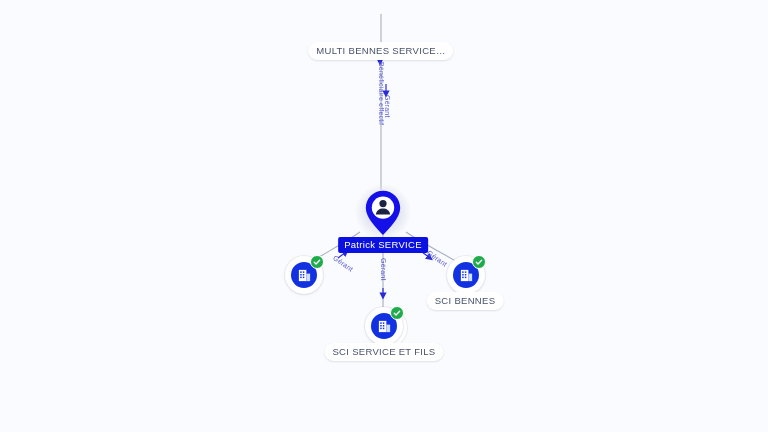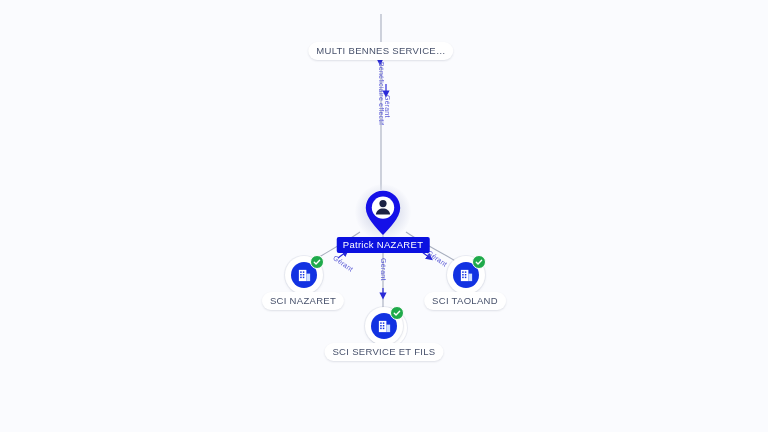--- a/index.html
+++ b/index.html
@@ -178,21 +178,21 @@
     <div class="pin">
       <svg width="36" height="46" viewBox="0 0 36 46">
         <path d="M18 0.8 C8.4 0.8 0.8 8.4 0.8 18 C0.8 28 12 38.5 18 45 C24 38.5 35.2 28 35.2 18 C35.2 8.4 27.6 0.8 18 0.8 Z" fill="#1510e8"></path>
         <circle cx="18" cy="17.6" r="11.2" fill="#ffffff"></circle>
         <circle cx="18" cy="13.6" r="3.6" fill="#1b2244"></circle>
         <path d="M10.8 24.6 C11.6 20.4 14.4 18.6 18 18.6 C21.6 18.6 24.4 20.4 25.2 24.6 Z" fill="#1b2244"></path>
       </svg>
     </div>
   </div>
 
-  <div class="node-label selected" style="left:383px; top:237px;">Patrick NAZARET</div>
+  <div class="node-label selected" style="left:383px; top:237px;">Patrick SERVICE</div>
 
   <div class="company-node" style="left:304px; top:275px;">
     <div class="halo"></div>
     <div class="disc">
       <svg width="15" height="15" viewBox="0 0 16 16">
         <rect x="2" y="2" width="8" height="12" fill="#ffffff"></rect>
         <rect x="10" y="6" width="4" height="8" fill="#cfe0ff"></rect>
         <rect x="3.4" y="3.6" width="1.6" height="1.6" fill="#1232e2"></rect>
         <rect x="6.2" y="3.6" width="1.6" height="1.6" fill="#1232e2"></rect>
         <rect x="3.4" y="6.4" width="1.6" height="1.6" fill="#1232e2"></rect>
@@ -201,21 +201,20 @@
         <rect x="6.2" y="9.2" width="1.6" height="1.6" fill="#1232e2"></rect>
       </svg>
     </div>
     <div class="check">
       <svg width="8" height="8" viewBox="0 0 10 10">
         <path d="M1.6 5.2 L3.8 7.4 L8.3 2.7" fill="none" stroke="#ffffff" stroke-width="1.7" stroke-linecap="round" stroke-linejoin="round"></path>
       </svg>
     </div>
   </div>
 
-  <div class="node-label" style="left:303px; top:292px;">SCI NAZARET</div>
 
   <div class="company-node" style="left:466px; top:275px;">
     <div class="halo"></div>
     <div class="disc">
       <svg width="15" height="15" viewBox="0 0 16 16">
         <rect x="2" y="2" width="8" height="12" fill="#ffffff"></rect>
         <rect x="10" y="6" width="4" height="8" fill="#cfe0ff"></rect>
         <rect x="3.4" y="3.6" width="1.6" height="1.6" fill="#1232e2"></rect>
         <rect x="6.2" y="3.6" width="1.6" height="1.6" fill="#1232e2"></rect>
         <rect x="3.4" y="6.4" width="1.6" height="1.6" fill="#1232e2"></rect>
@@ -224,21 +223,21 @@
         <rect x="6.2" y="9.2" width="1.6" height="1.6" fill="#1232e2"></rect>
       </svg>
     </div>
     <div class="check">
       <svg width="8" height="8" viewBox="0 0 10 10">
         <path d="M1.6 5.2 L3.8 7.4 L8.3 2.7" fill="none" stroke="#ffffff" stroke-width="1.7" stroke-linecap="round" stroke-linejoin="round"></path>
       </svg>
     </div>
   </div>
 
-  <div class="node-label" style="left:465px; top:292px;">SCI TAOLAND</div>
+  <div class="node-label" style="left:465px; top:292px;">SCI BENNES</div>
 
   <div class="company-node stacked" style="left:384px; top:326px;">
     <div class="stack2"></div>
     <div class="stack1"></div>
     <div class="halo"></div>
     <div class="disc">
       <svg width="15" height="15" viewBox="0 0 16 16">
         <rect x="2" y="2" width="8" height="12" fill="#ffffff"></rect>
         <rect x="10" y="6" width="4" height="8" fill="#cfe0ff"></rect>
         <rect x="3.4" y="3.6" width="1.6" height="1.6" fill="#1232e2"></rect>

